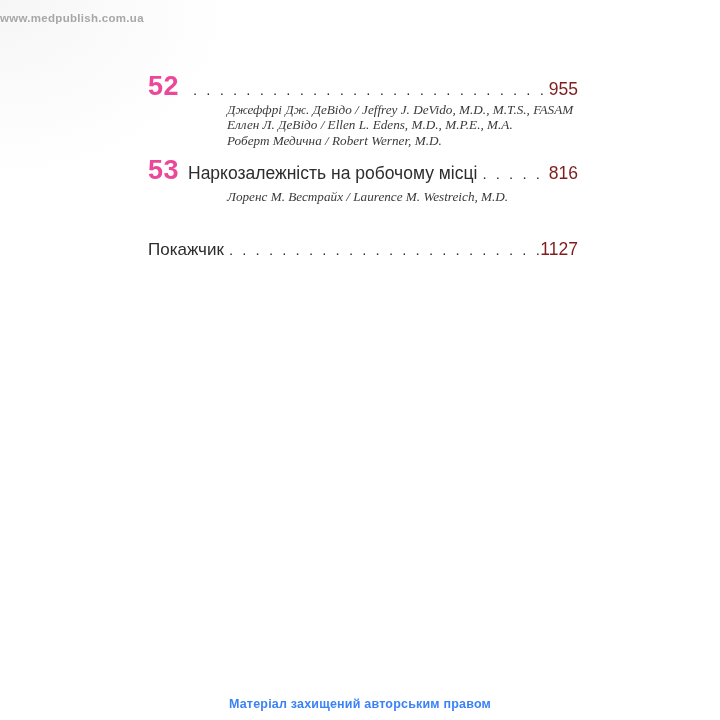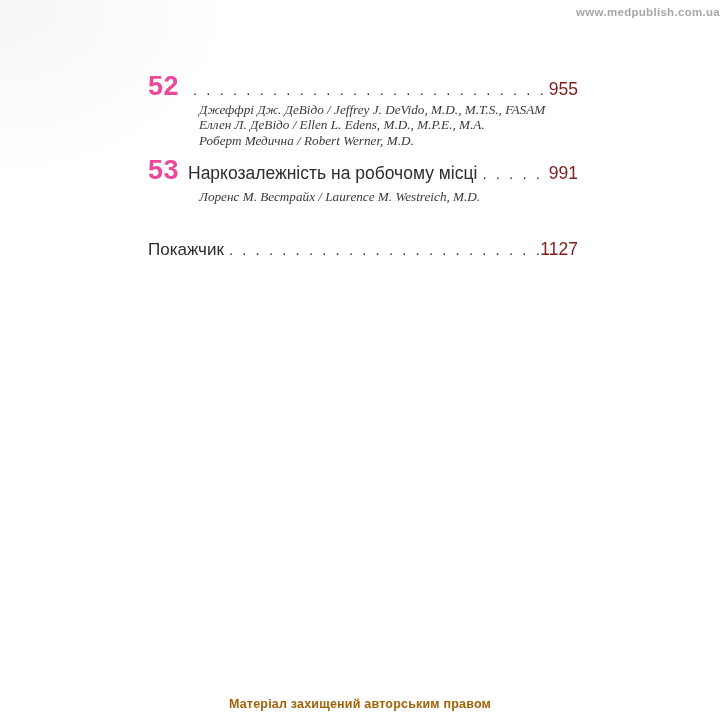--- a/index.html
+++ b/index.html
@@ -8,22 +8,22 @@
     height: 720px;
     position: relative;
     background: #ffffff;
     background-image: radial-gradient(ellipse 420px 320px at top left, #f6f6f7 0%, #ffffff 55%);
     font-family: "Liberation Sans", sans-serif;
     overflow: hidden;
   }
 
   .site-header {
     position: absolute;
-    top: 6px; left: 0; right: 0;
-    text-align: right;
+    top: 12px; left: 0; right: 0;
+    text-align: left;
     color: #a7a7a9;
     font-size: 11.5px;
     font-weight: bold;
     letter-spacing: 0.3px;
   }
 
   .toc {
     position: absolute;
     top: 71px;
     left: 148px;
@@ -76,34 +76,35 @@
     margin-top: 1px;
   }
 
   .author {
     font-family: "Liberation Serif", serif;
     font-style: italic;
     color: #3a3a3c;
     font-size: 13.2px;
     line-height: 15.3px;
     white-space: nowrap;
+    margin-left: 28px;
   }
 
   .index-row {
     display: flex;
     align-items: baseline;
     margin-top: 31px;
   }
   .index-row .title { font-size: 17px; }
 
   .copyright-footer {
     position: absolute;
     top: 697px; left: 0; right: 0;
     text-align: center;
-    color: #a16207;
+    color: #3b82f6;
     font-size: 12.5px;
     font-weight: bold;
     letter-spacing: 0.2px;
   }
 </style>
 </head>
 <body>
 
 <div class="site-header">www.medpublish.com.ua</div>
 
@@ -120,21 +121,21 @@
       <div class="author">Еллен Л. ДеВідо / Ellen L. Edens, M.D., M.P.E., M.A.</div>
       <div class="author">Роберт Медична / Robert Werner, M.D.</div>
     </div>
   </section>
 
   <section class="entry">
     <div class="entry-row">
       <span class="num">53</span>
       <span class="title">Наркозалежність на робочому місці</span>
       <span class="dots">. . . . . . . . . . . . . . . . . . . . . . . . . . . . . . . . . . . . . . . . . . . . . . . . . . . . . . . . . . . . . . . . . . . . . . . . . . . . . . . .</span>
-      <span class="pagenum">991</span>
+      <span class="pagenum">816</span>
     </div>
     <div class="authors">
       <div class="author">Лоренс М. Вестрайх / Laurence M. Westreich, M.D.</div>
     </div>
   </section>
 
   <div class="index-row">
     <span class="title">Покажчик</span>
     <span class="dots">. . . . . . . . . . . . . . . . . . . . . . . . . . . . . . . . . . . . . . . . . . . . . . . . . . . . . . . . . . . . . . . . . . . . . . . . . . . . . . . .</span>
     <span class="pagenum">1127</span>

